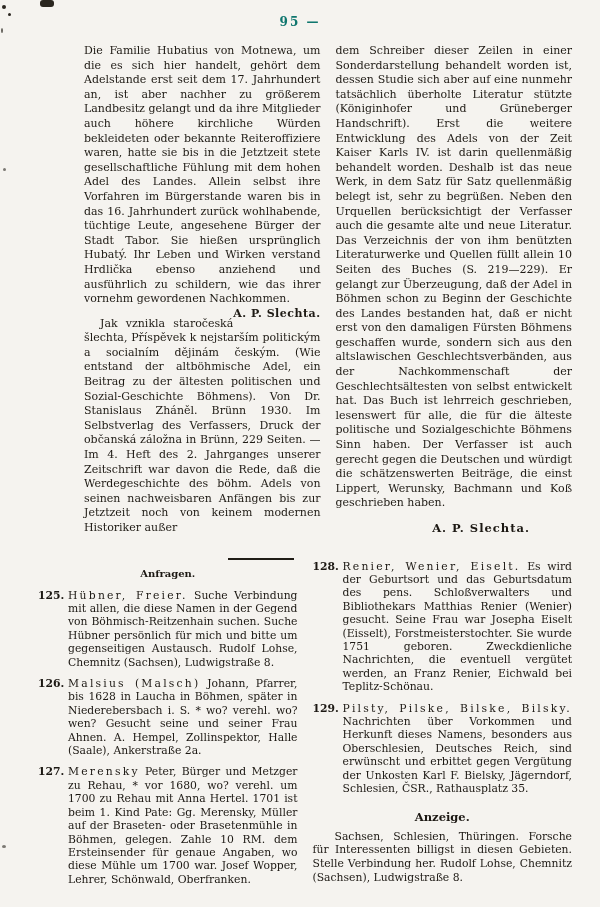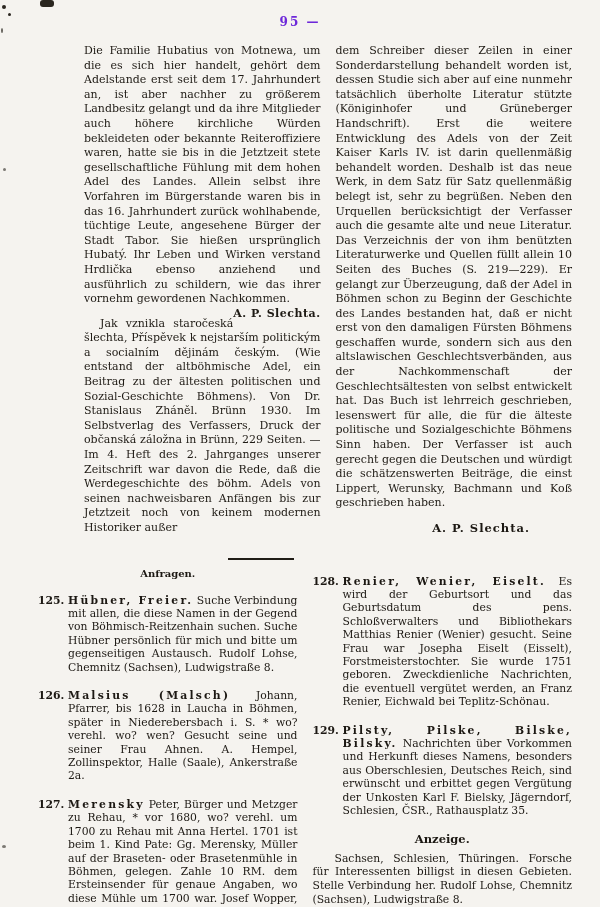--- a/index.html
+++ b/index.html
@@ -12,21 +12,21 @@
     font-family:"DejaVu Serif", serif;
     overflow:hidden;
     box-sizing:border-box;
   }
   .page-number {
     text-align:center;
     font-size:12px;
     font-weight:bold;
     padding-top:15px;
     letter-spacing:2px;
-    color:#6d28d9;
+    color:#0f766e;
   }
   .top-section {
     display:flex;
     gap:15px;
     padding:15px 28px 0 38px;
     margin-left:46px;
   }
   .col { flex:1; min-width:0; }
   .body-text {
     font-size:11px;
@@ -71,35 +71,34 @@
     text-align:center;
     font-size:10px;
     font-weight:bold;
     margin:8px 0 10px 0;
   }
   .entry {
     display:flex;
     font-size:10.8px;
     line-height:13.4px;
     margin-bottom:8px;
-    margin-top:15px;
   }
   .entry-number {
     flex:none;
     width:30px;
     font-weight:bold;
   }
   .entry-body {
     flex:1;
     text-align:justify;
     min-width:0;
   }
   .gesperrt {
     letter-spacing:2.2px;
-    font-weight:bold;
+    font-weight:normal;
   }
   .anzeige-heading {
     text-align:center;
     font-size:11.5px;
     font-weight:bold;
     margin:14px 0 6px 0;
   }
   .anzeige-para {
     font-size:10.8px;
     line-height:13.8px;

